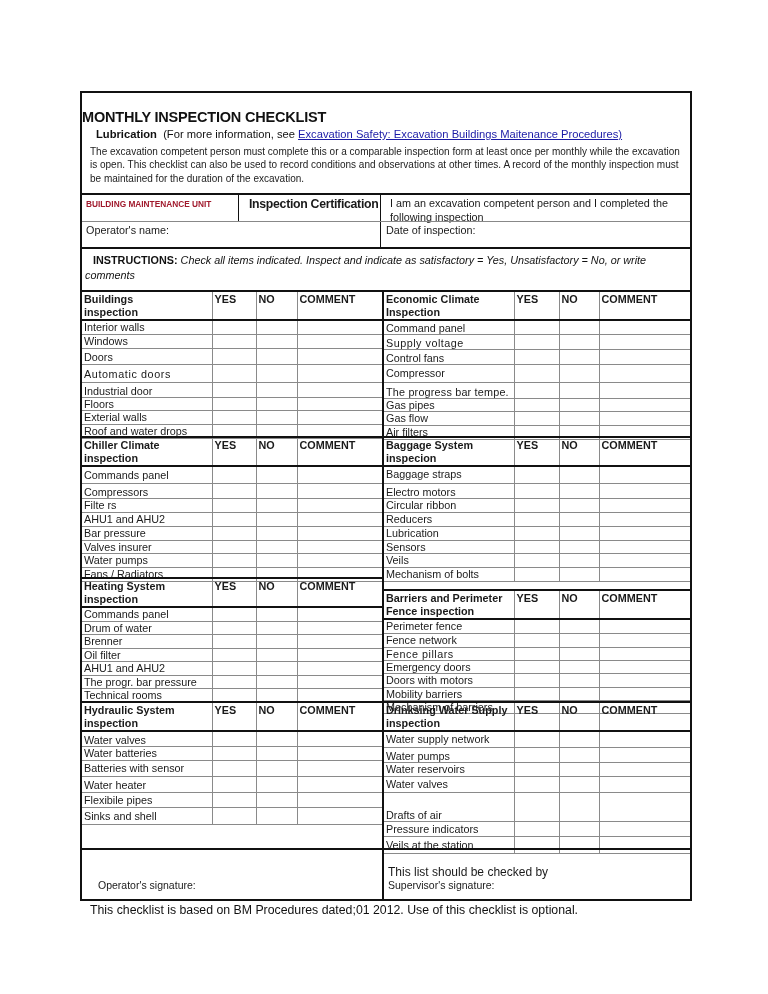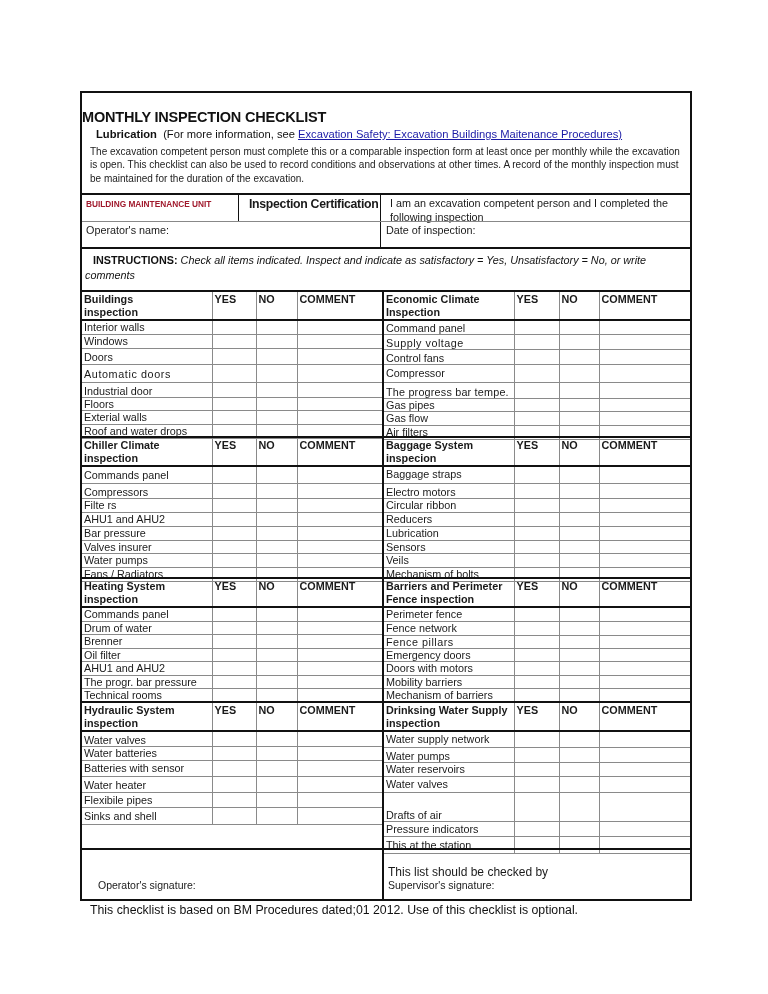--- a/index.html
+++ b/index.html
@@ -432,21 +432,21 @@
         </tr>
     <tr style="height:14px">
           <td class="name">Mechanism of bolts</td>
           <td></td>
           <td></td>
           <td class="last"></td>
         </tr>
   </tbody>
     </table>
 
-  <table class="tbl" style="left:302px;top:484px;width:306px;">
+  <table class="tbl" style="left:302px;top:496px;width:306px;">
     <colgroup>
         <col style="width:130px">
         <col style="width:45px">
         <col style="width:40px">
         <col style="width:91px">
       </colgroup>
     <tbody>
         <tr class="head" style="height:27px">
       <td class="name hdr"><span>Barriers and Perimeter</span><br><span>Fence inspection</span></td>
       <td>YES</td>
@@ -542,21 +542,21 @@
           <td></td>
           <td class="last"></td>
         </tr>
     <tr style="height:15px">
           <td class="name" style="padding-top:1px">Pressure indicators</td>
           <td></td>
           <td></td>
           <td class="last"></td>
         </tr>
     <tr style="height:17px">
-          <td class="name" style="padding-top:2px">This at the station</td>
+          <td class="name" style="padding-top:2px">Veils at the station</td>
           <td></td>
           <td></td>
           <td class="last"></td>
         </tr>
   </tbody>
     </table>
 
   <div class="hline" style="top:755px;height:2px;"></div>
   <div class="cell-text" style="left:16px;top:786px;font-size:10.5px;">Operator's signature:</div>
   <div class="abs" style="left:4px;top:760px;width:292px;height:44px;"></div>

